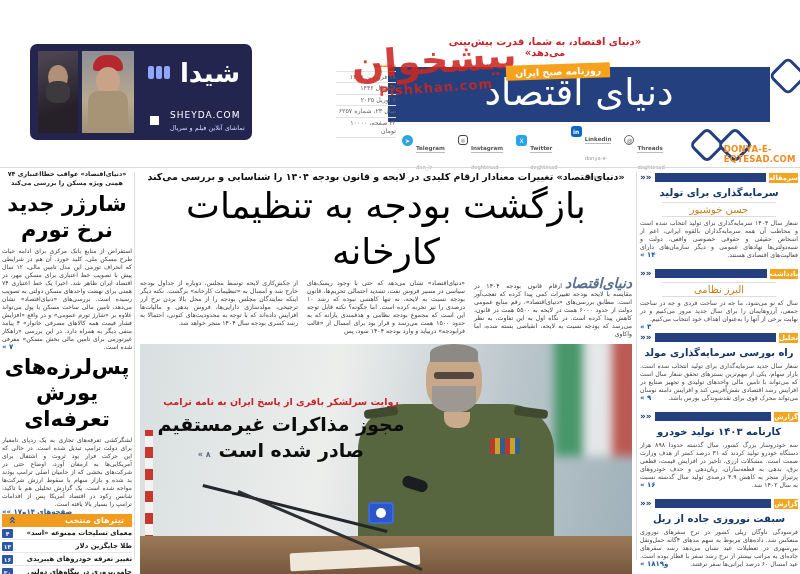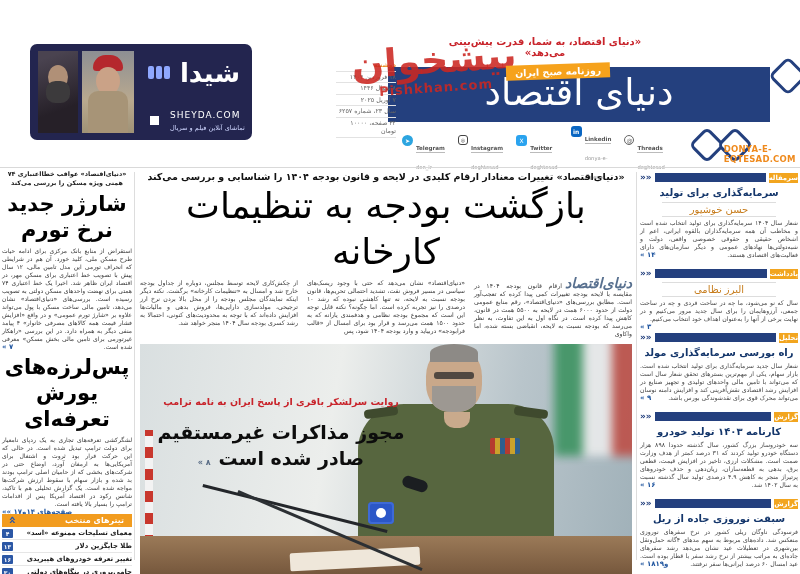--- a/index.html
+++ b/index.html
@@ -90,21 +90,21 @@
   .paper1{position:absolute;left:150px;bottom:34px;width:130px;height:18px;background:#efe7da;transform:rotate(-3deg);border-radius:2px;}
   .boom1{position:absolute;left:60px;bottom:92px;width:190px;height:3px;background:#23262a;transform:rotate(14deg);}
   .boom2{position:absolute;left:90px;bottom:70px;width:200px;height:3px;background:#2c3034;transform:rotate(23deg);}
   .michead{position:absolute;left:262px;bottom:112px;width:26px;height:12px;background:#1b1e21;border-radius:6px;transform:rotate(18deg);}
   .micflag{position:absolute;left:228px;bottom:78px;width:26px;height:22px;background:#2b57c8;border-radius:4px;
       box-shadow:inset 0 0 0 2px #3e6ad6;}
   .micflag:before{content:"";position:absolute;left:8px;top:6px;width:10px;height:10px;border-radius:50%;background:#fff;}
   .pole{position:absolute;left:5px;bottom:12px;width:8px;height:160px;
       background:repeating-linear-gradient(0deg,#c8372d 0 11px,#f3f3f3 11px 22px);}
   .phtext{position:absolute;left:16px;top:52px;width:250px;text-align:center;}
-  .phkicker{color:#c8232a;font-size:9.5px;font-weight:bold;margin-bottom:12px;}
+  .phkicker{color:#c8232a;font-size:9.5px;font-weight:bold;margin-bottom:4px;}
   .phhead{color:#0d0d0d;font-size:19px;font-weight:900;line-height:26px;}
   .phref{color:#5a6d86;font-size:8px;font-weight:bold;direction:ltr;display:inline-block;margin-right:8px;}
   
   .rcol{position:absolute;left:640px;top:172px;width:158px;}
   .sec{margin-bottom:9px;}
   .sec-head{display:flex;align-items:center;gap:3px;height:11px;margin-bottom:3px;}
   .tag{background:#f2a51f;color:#fff;font-size:6.8px;font-weight:bold;padding:1px 0;line-height:8px;flex:none;}
   .bar{flex:1;height:9px;background:#24407e;}
   .chev{color:#24407e;font-size:9px;font-weight:bold;line-height:9px;flex:none;}
   .sec-title{font-size:10px;font-weight:900;color:#14366b;text-align:center;line-height:14px;}

